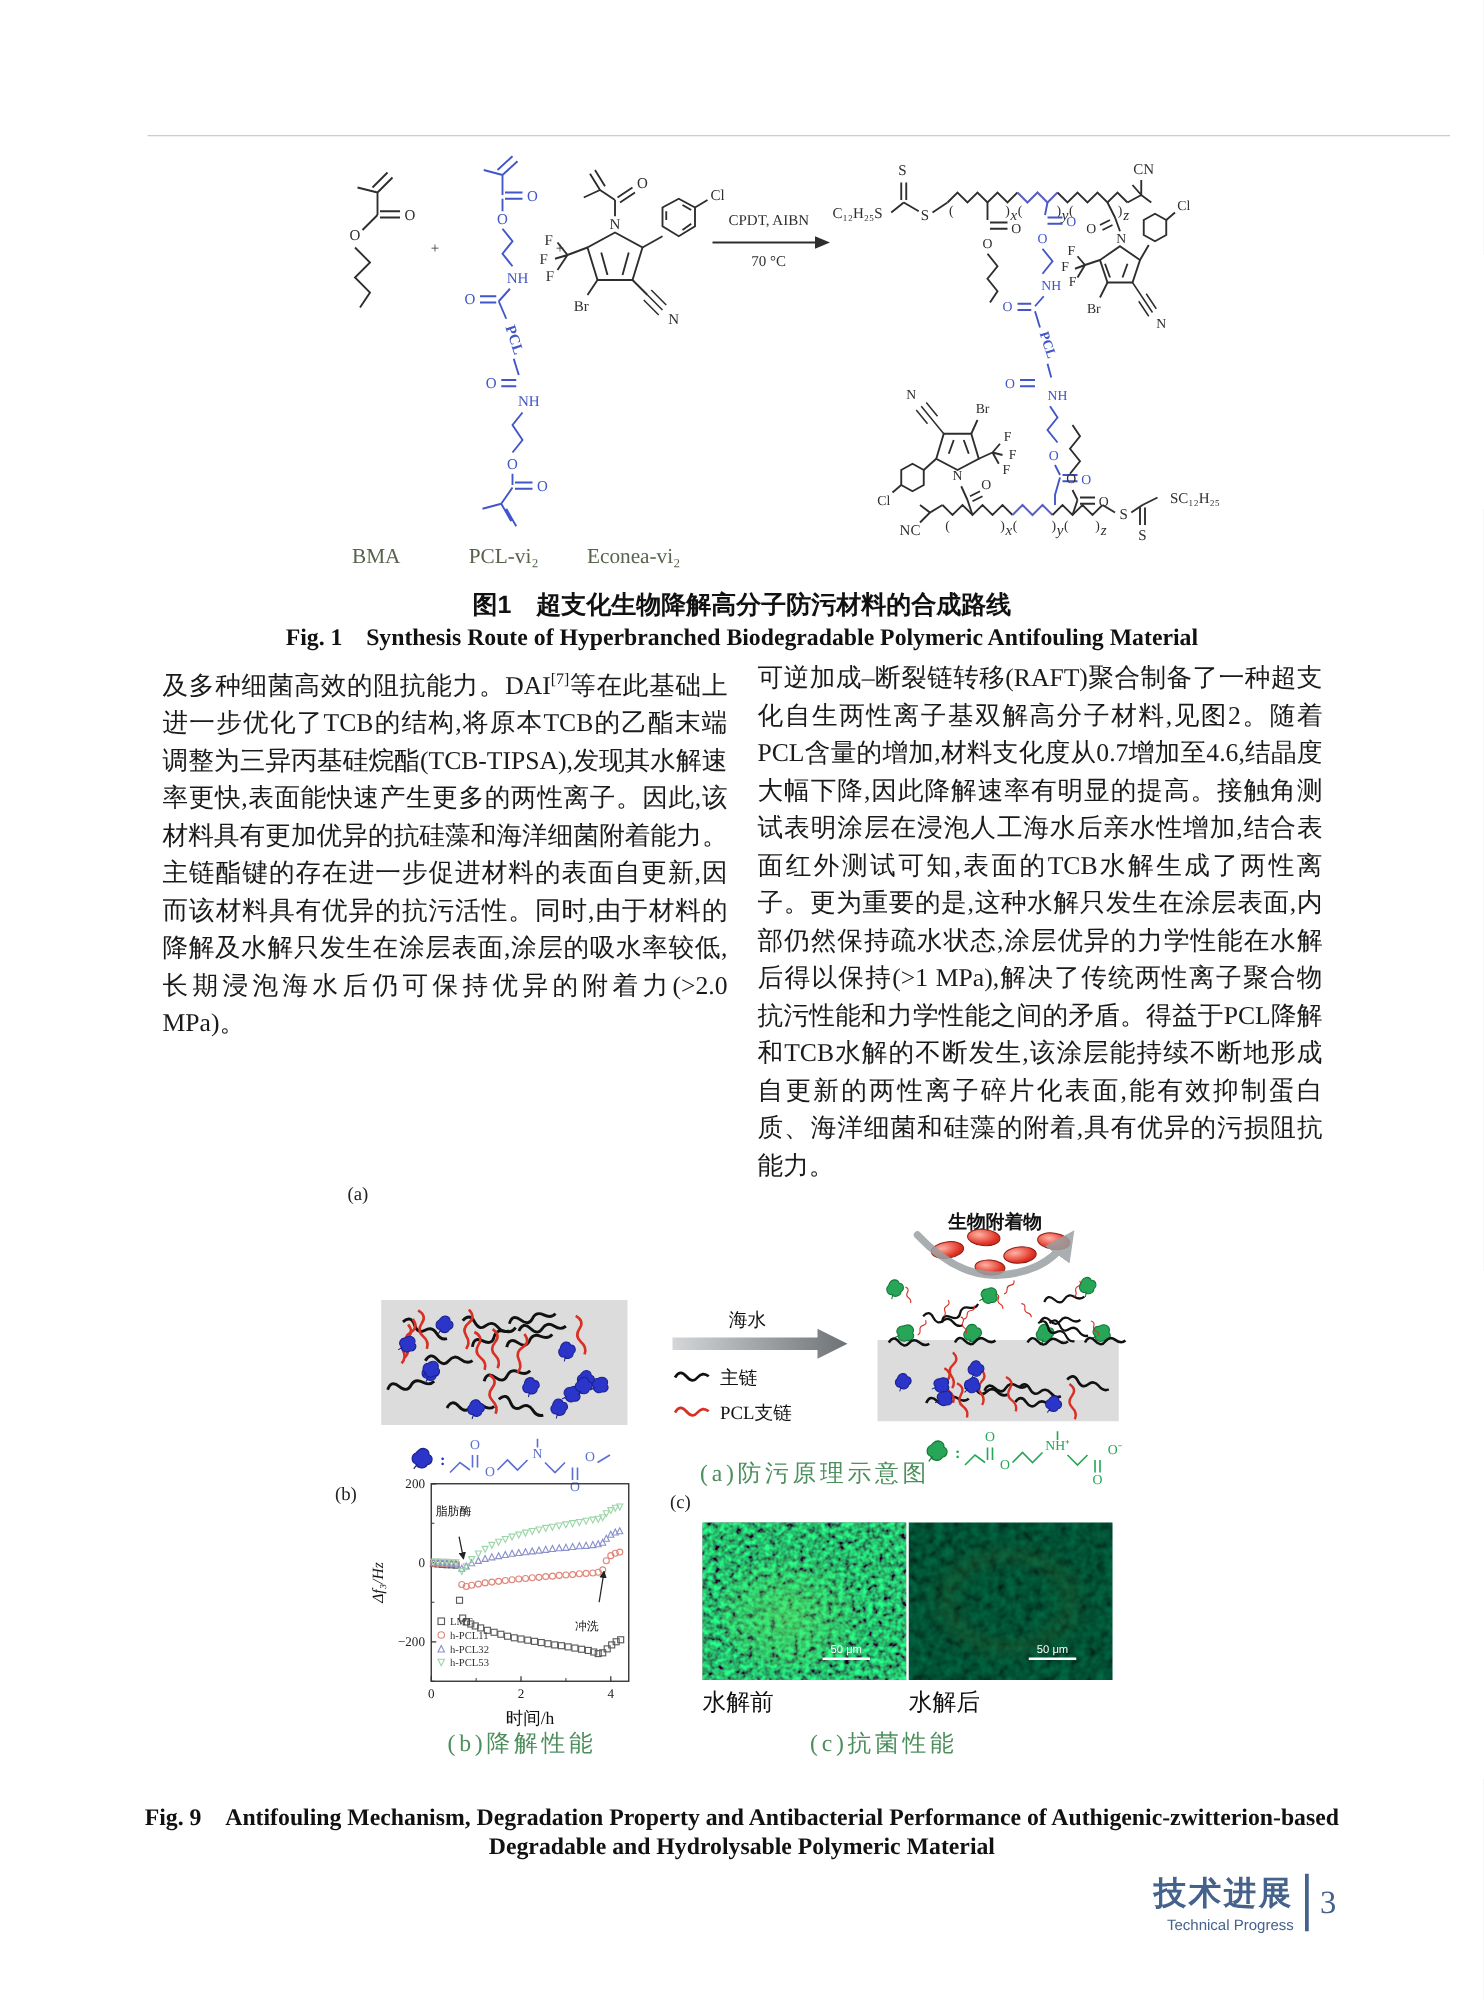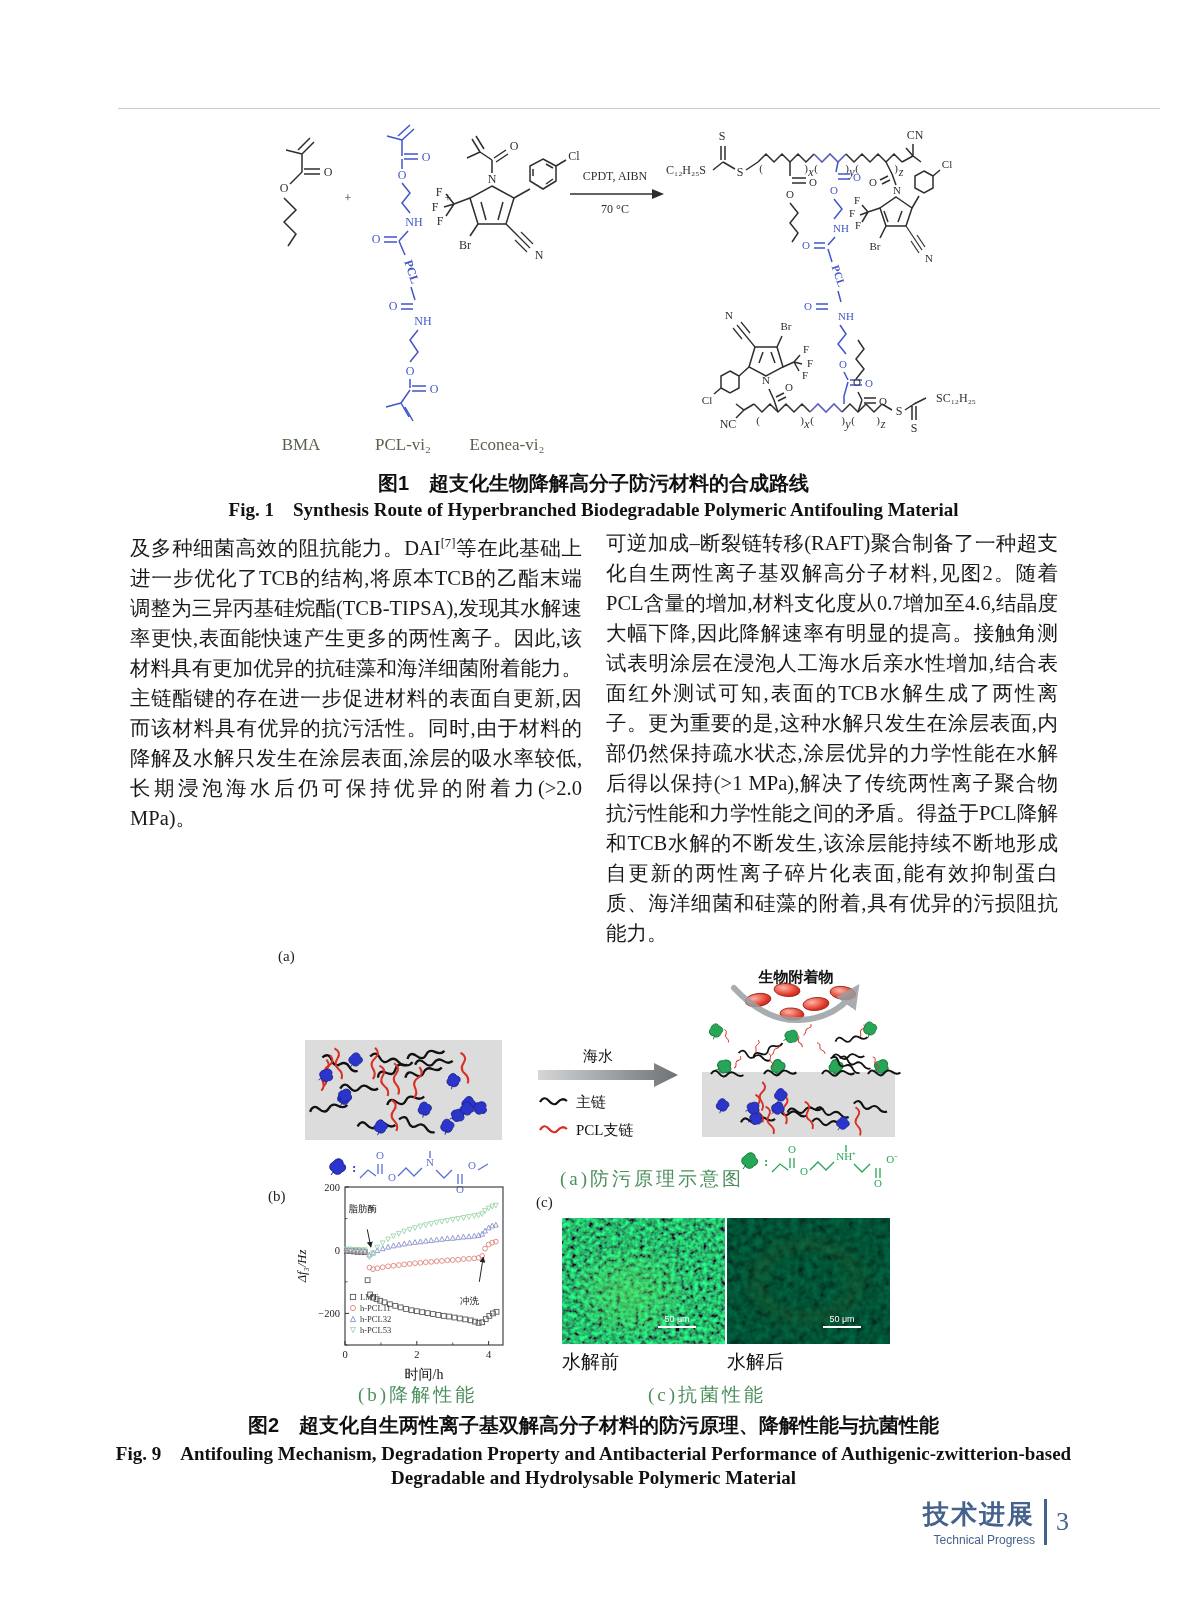--- a/index.html
+++ b/index.html
@@ -621,21 +621,20 @@
       <text x="115" y="104" text-anchor="middle" font-size="9" fill="#ffffff" font-family="Liberation Sans, sans-serif">50 μm</text>
     </g>
   </svg>
 
   <div class="micro-label" style="left:562px; width:163px;">水解前</div>
   <div class="micro-label" style="left:727px; width:163px;">水解后</div>
 
   <div class="subcap" style="left:358px; top:1382px;">(b)降解性能</div>
   <div class="subcap" style="left:648px; top:1382px;">(c)抗菌性能</div>
 
-  <div class="cap-zh f2z">图2　超支化自生两性离子基双解高分子材料的防污原理、降解性能与抗菌性能</div>
   <div class="cap-en f2e1">Fig. 9　Antifouling Mechanism, Degradation Property and Antibacterial Performance of Authigenic-zwitterion-based</div>
   <div class="cap-en f2e2">Degradable and Hydrolysable Polymeric Material</div>
 
   <div class="footer">
     <div class="txt">
       <div class="zh">技术进展</div>
       <div class="en">Technical Progress</div>
     </div>
     <div class="bar"></div>
     <div class="num">3</div>

